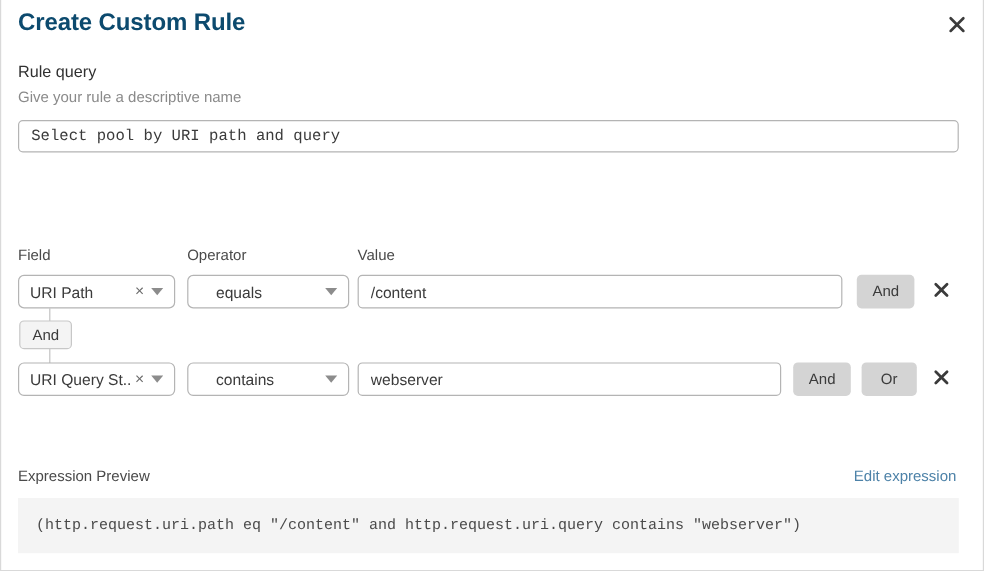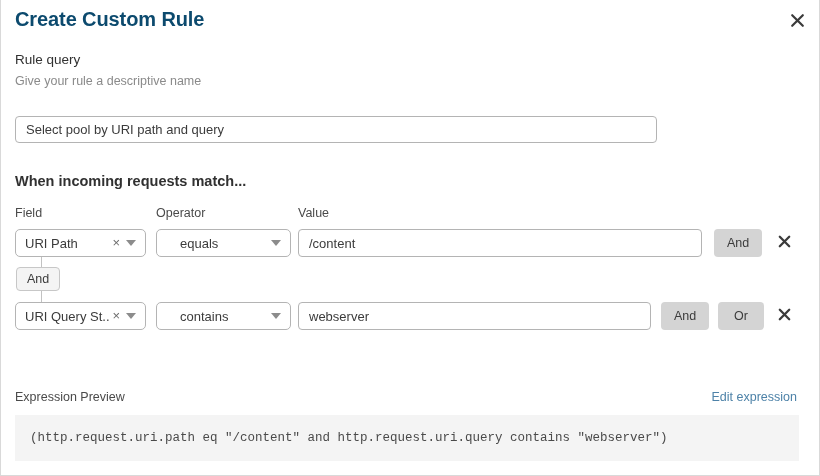--- a/index.html
+++ b/index.html
@@ -69,23 +69,24 @@
     background: #ffffff;
     font-family: "Liberation Sans", sans-serif;
     font-size: 13px;
     color: #3b3b3b;
     padding: 0 10px;
     outline: none;
   }
   .rule-name-input {
     position: absolute;
     left: 14px;
-    top: 116px;
-    width: 642px;
+    top: 100px;
+    width: 784px;
     height: 27px;
+    font-family: Liberation Mono, monospace;
   }
 
   
   .match-heading {
     position: absolute;
     left: 14px;
     top: 173px;
     font-size: 14.5px;
     font-weight: bold;
     color: #313131;
@@ -275,21 +276,20 @@
       <svg width="15" height="15" viewBox="0 0 15 15" aria-hidden="true">
         <path d="M2.2 2.2 L12.8 12.8 M12.8 2.2 L2.2 12.8" stroke="#3b3b3b" stroke-width="2.2" stroke-linecap="round"></path>
       </svg>
     </span>
   </button>
 
   <div class="section-label rule-name-label">Rule query</div>
   <div class="rule-name-help">Give your rule a descriptive name</div>
   <input class="text-input rule-name-input" type="text" value="Select pool by URI path and query" style="">
 
-  <div class="match-heading">When incoming requests match...</div>
   <div class="col-label col-field">Field</div>
   <div class="col-label col-operator">Operator</div>
   <div class="col-label col-value">Value</div>
 
   <div class="connector-line"></div>
   <div class="and-chip">And</div>
 
   <div class="rule-row row1">
     <div class="select-box select-field">
       <span class="select-text">URI Path</span>

